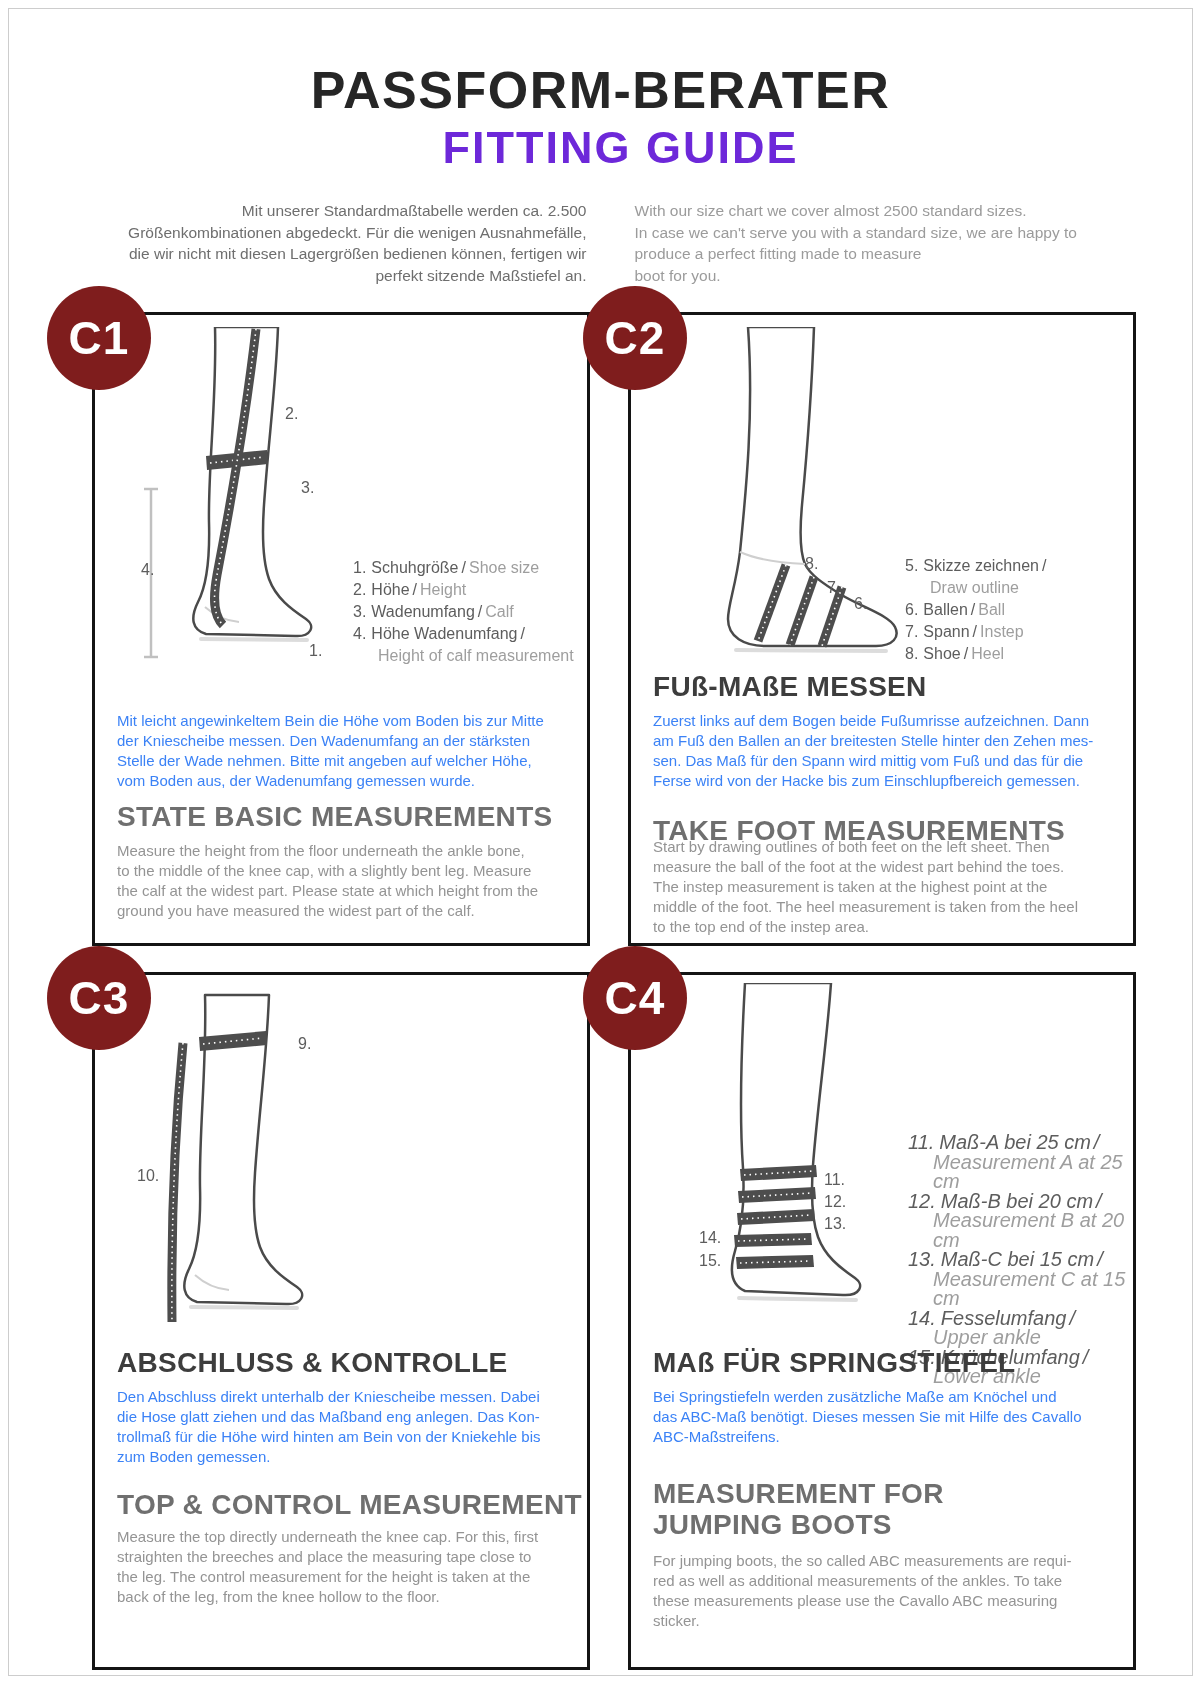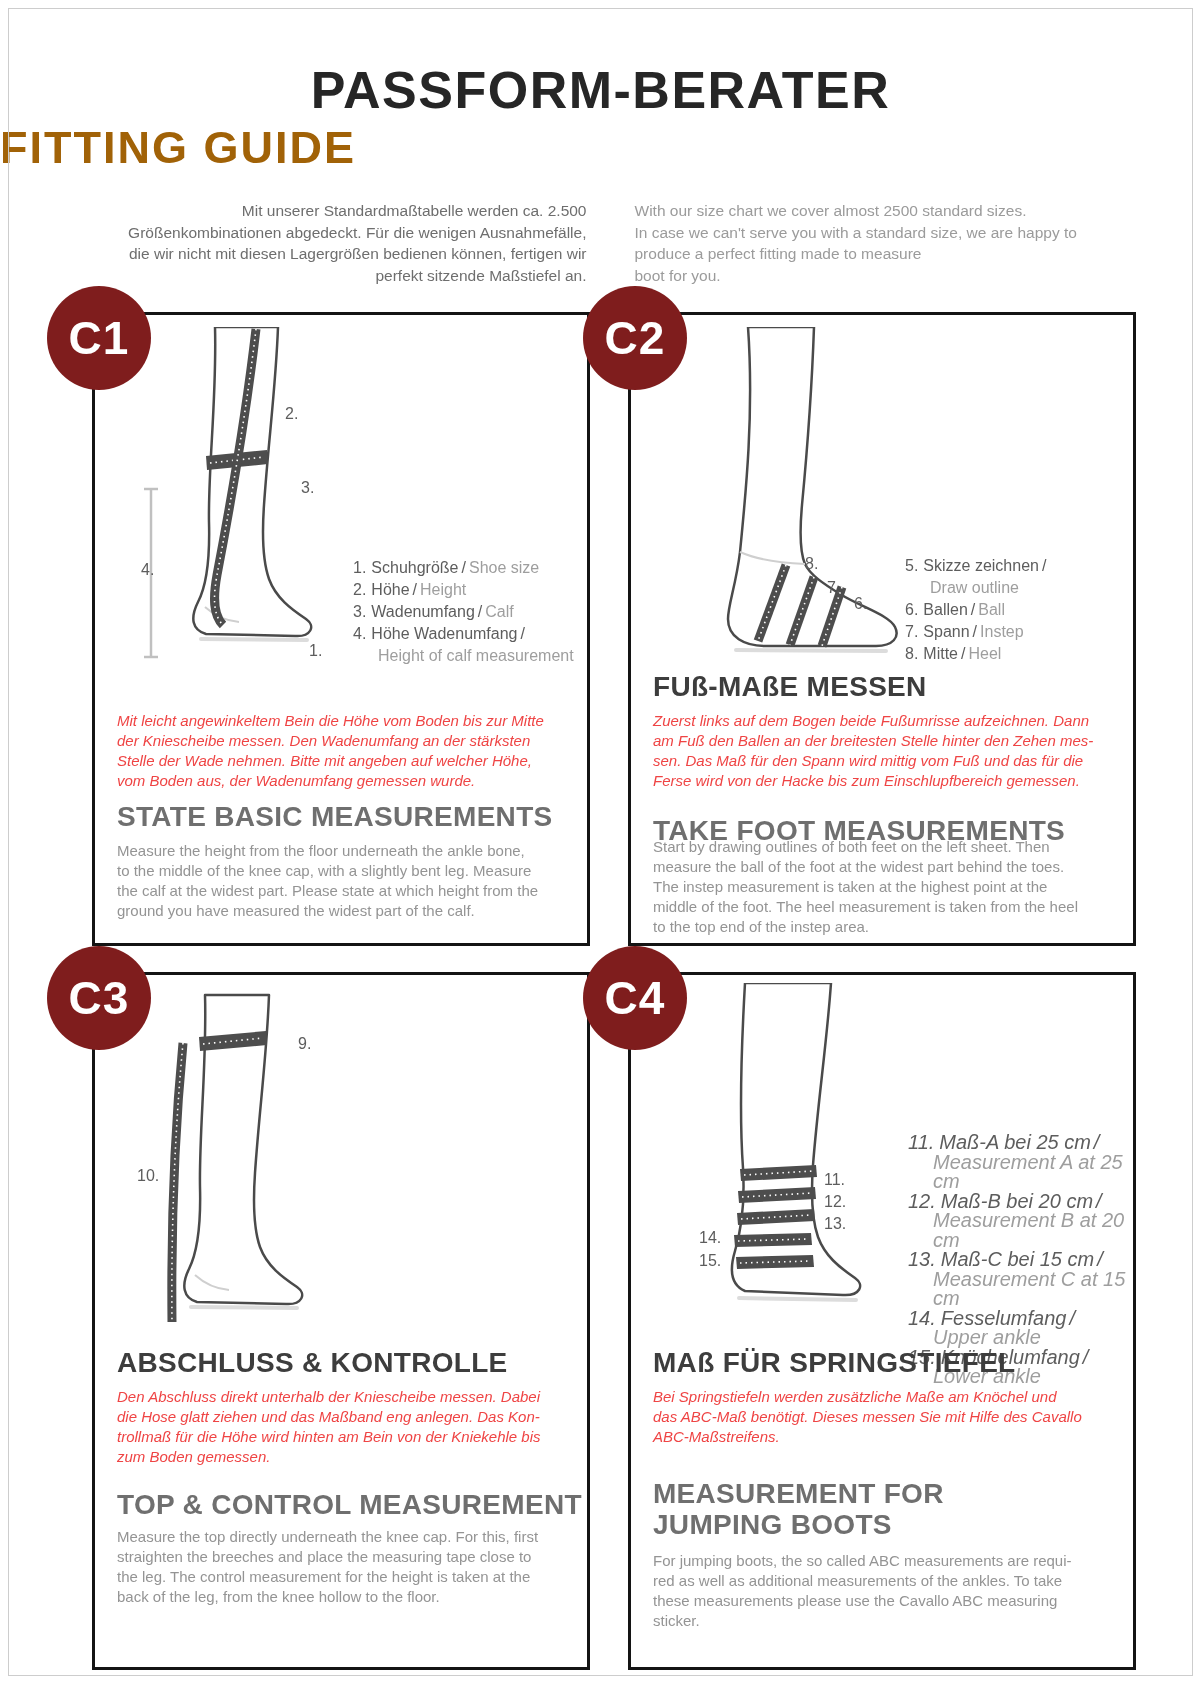--- a/index.html
+++ b/index.html
@@ -3,22 +3,22 @@
 <meta charset="utf-8">
 <style>
   html,body { margin:0; padding:0; background:#ffffff; }
   .page { position:relative; width:1201px; height:1684px; background:#ffffff; overflow:hidden;
           font-family:"Liberation Sans", sans-serif; }
   .frame { position:absolute; inset:8px; border:1px solid #cdcdcd; }
 
   
   .title { margin:0; padding-top:60px; text-align:center; font-size:52px; font-weight:700;
            letter-spacing:1.5px; color:#262626; }
-  .subtitle { margin:2px 0 0; text-align:left; font-size:45px; font-weight:700;
-              letter-spacing:2px; color:#a16207; }
+  .subtitle { margin:2px 0 0; text-align:center; font-size:45px; font-weight:700;
+              letter-spacing:2px; color:#6d28d9;padding-left:40px; }
   .intro { display:flex; justify-content:center; gap:48px; margin-top:26px; }
   .intro p { margin:0; font-size:15.5px; line-height:21.5px; white-space:pre-line; }
   .intro-de { color:#6e6e6e; text-align:right; width:478px; }
   .intro-en { color:#9b9b9b; width:458px; }
 
   
   .panel { position:absolute; border:3px solid #141414; background:#ffffff; }
   .panel-c1 { left:92px;  top:312px; width:492px; height:628px; }
   .panel-c2 { left:628px; top:312px; width:502px; height:628px; }
   .panel-c3 { left:92px;  top:972px; width:492px; height:692px; }
@@ -37,21 +37,21 @@
   .legend .sep { margin:0 3px; }
   .legend .en { color:#9e9e9e; }
   .lrow.wrap .en { display:block; margin-left:25px; }
 
   .h-de, .h-en { position:absolute; left:22px; margin:0; font-size:28px; font-weight:700;
                  letter-spacing:0.3px; white-space:pre-line; }
   .h-de { color:#3d3d3d; }
   .h-en { color:#6f6f6f; line-height:31px; }
   .b-de, .b-en { position:absolute; left:22px; right:18px; margin:0; font-size:15px;
                  line-height:20px; white-space:pre-line; }
-  .b-de { color:#ef4444;font-style:italic; }
+  .b-de { color:#3b82f6; }
   .b-en { color:#949494; }
 </style>
 </head>
 <body>
 
 <div class="page">
   <div class="frame"></div>
 
   <h1 class="title">PASSFORM-BERATER</h1>
   <h2 class="subtitle">FITTING GUIDE</h2>
@@ -128,21 +128,21 @@
       </g>
     </svg>
     <span class="flabel" style="left:174px;top:240px">8.</span>
     <span class="flabel" style="left:196px;top:264px">7.</span>
     <span class="flabel" style="left:223px;top:280px">6.</span>
 
     <div class="legend" style="left:274px;top:240px">
       <div class="lrow wrap"><span class="num">5.</span><span class="de">Skizze zeichnen</span><span class="sep">/</span><span class="en">Draw outline</span></div>
       <div class="lrow"><span class="num">6.</span><span class="de">Ballen</span><span class="sep">/</span><span class="en">Ball</span></div>
       <div class="lrow"><span class="num">7.</span><span class="de">Spann</span><span class="sep">/</span><span class="en">Instep</span></div>
-      <div class="lrow"><span class="num">8.</span><span class="de">Mitte</span><span class="sep">/</span><span class="en">Heel</span></div>
+      <div class="lrow"><span class="num">8.</span><span class="de">Shoe</span><span class="sep">/</span><span class="en">Heel</span></div>
     </div>
 
     <h3 class="h-de" style="top:356px">FUß-MAßE MESSEN</h3>
     <p class="b-de" style="top:396px">Zuerst links auf dem Bogen beide Fußumrisse aufzeichnen. Dann
 am Fuß den Ballen an der breitesten Stelle hinter den Zehen mes-
 sen. Das Maß für den Spann wird mittig vom Fuß und das für die
 Ferse wird von der Hacke bis zum Einschlupfbereich gemessen.</p>
     <h3 class="h-en" style="top:500px">TAKE FOOT MEASUREMENTS</h3>
     <p class="b-en" style="top:522px">Start by drawing outlines of both feet on the left sheet. Then
 measure the ball of the foot at the widest part behind the toes.

